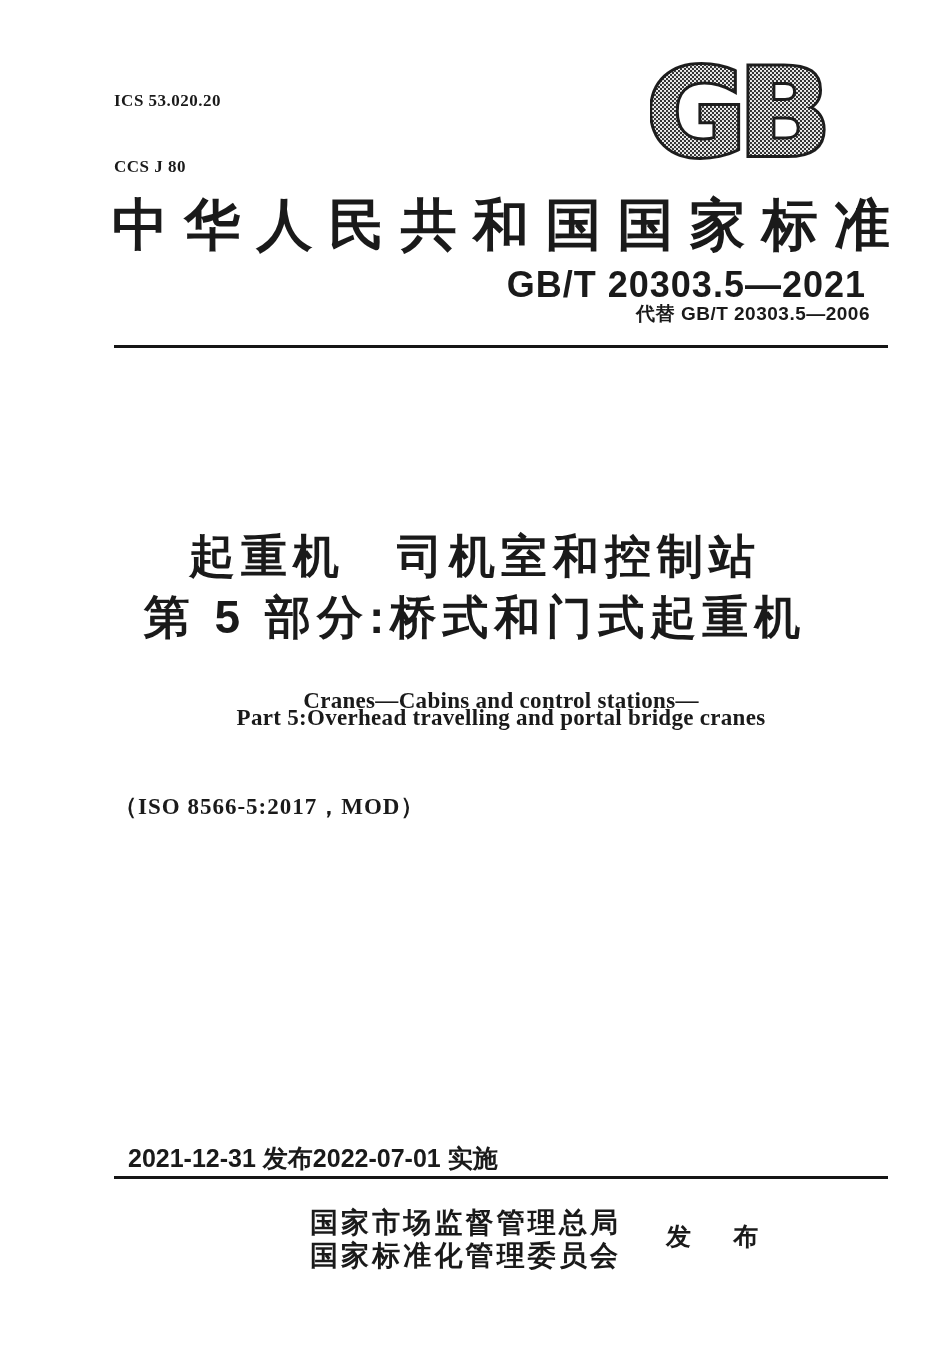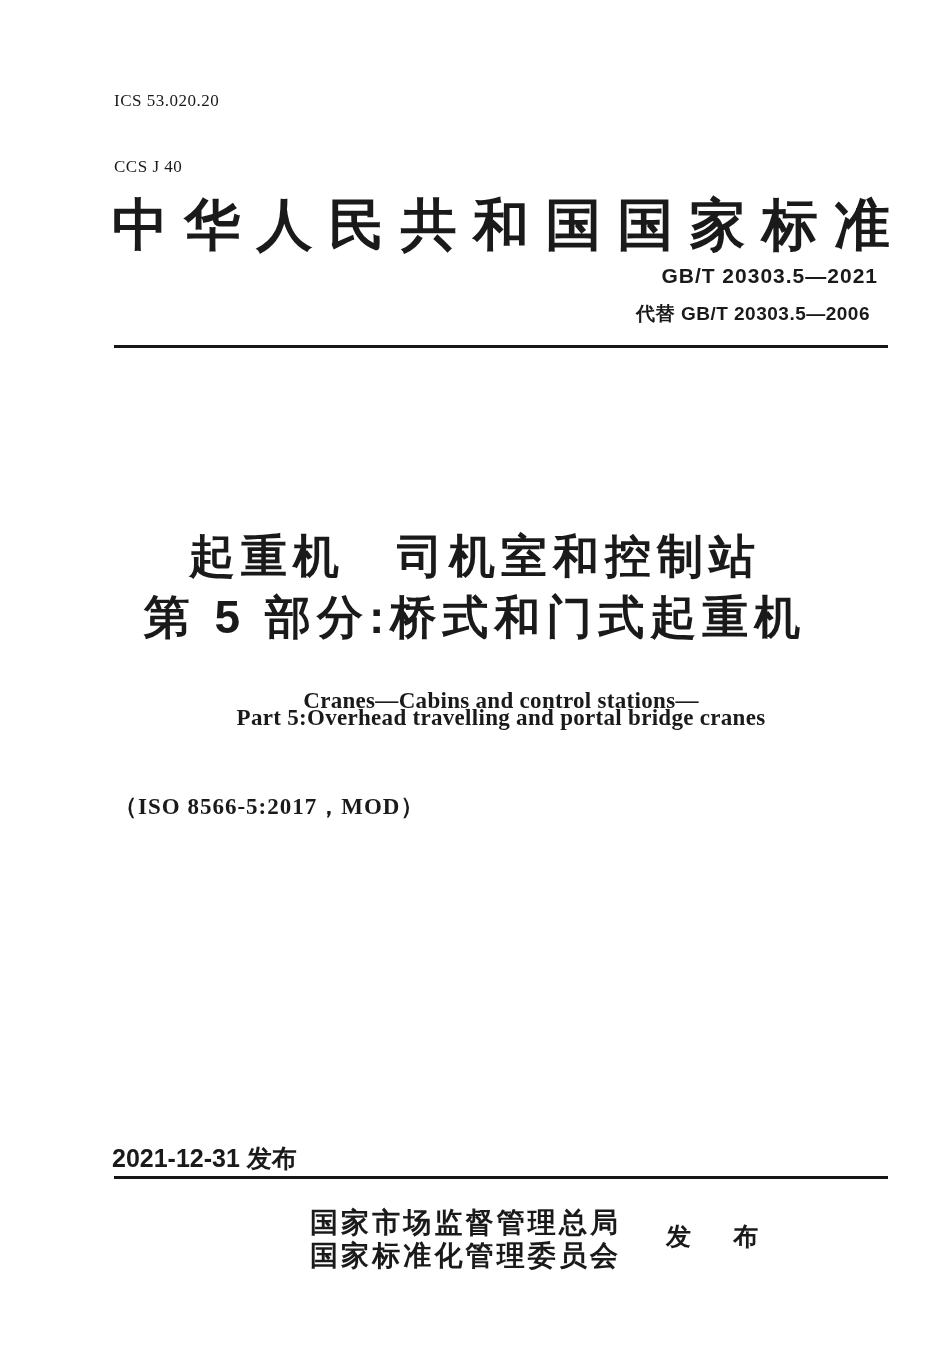--- a/index.html
+++ b/index.html
@@ -11,40 +11,40 @@
     color:#1a1a1a;
     overflow:hidden;
     font-family:"Liberation Serif", serif;
   }
   .abs{position:absolute;}
 
   
   .ics-block{
     left:114px;top:46px;
     font-family:"Liberation Serif", serif;
-    font-weight:normal;font-size:17px;line-height:22px;
+    font-weight:bold;font-size:17px;line-height:22px;
     letter-spacing:0.5px;
     white-space:pre;
   }
 
   
   .gb-logo{left:650px;top:54px;width:195px;height:108px;}
 
   
   .heading{
     left:112px;top:188px;width:778px;height:62px;
     font-family:"Liberation Serif", serif;
     font-weight:bold;font-size:56px;
     display:flex;justify-content:space-between;align-items:flex-start;
   }
 
   .std-no{
-    right:72px;top:264px;
+    right:84px;top:264px;
     font-family:"Liberation Sans", sans-serif;
-    font-weight:bold;font-size:21px;letter-spacing:1px;
+    font-weight:bold;font-size:36px;letter-spacing:1px;
   }
   .replaces{
     right:80px;top:301px;
     font-family:"Liberation Sans", sans-serif;
     font-weight:bold;font-size:19px;letter-spacing:0.5px;
   }
 
   .rule{
     left:114px;width:774px;height:3px;
     background:#161616;border:none;margin:0;
@@ -69,21 +69,21 @@
   .en-title-1{top:688px;}
   .en-title-2{top:705px;}
 
   .iso-ref{
     left:114px;top:791px;width:774px;text-align:left;
     font-family:"Liberation Serif", serif;
     font-weight:bold;font-size:23px;letter-spacing:1px;
   }
 
   .dates{
-    left:112px;top:1142px;width:776px;
+    left:128px;top:1142px;width:776px;
     display:flex;
     font-family:"Liberation Sans", sans-serif;
     font-weight:bold;font-size:25px;
   }
 
   .pub-line{
     left:310px;width:308px;
     font-family:"Liberation Serif", serif;
     font-weight:bold;font-size:28px;
     display:flex;justify-content:space-between;
@@ -98,23 +98,35 @@
     margin-left:30px;
   }
 </style>
 </head>
 <body>
 
 <div class="page">
 
   <div class="abs ics-block">
     <div>ICS 53.020.20</div>
-    <div>CCS J 40</div>
+    <div>CCS J 80</div>
   </div>
 
+  <div class="abs gb-logo">
+    <svg width="195" height="108" viewBox="0 0 195 108" xmlns="http://www.w3.org/2000/svg">
+      <defs>
+        <pattern id="halftone" width="4" height="4" patternUnits="userSpaceOnUse">
+          <rect width="4" height="4" fill="#f2f2f2"></rect>
+          <circle cx="1" cy="1" r="1.15" fill="#2b2b2b"></circle>
+          <circle cx="3" cy="3" r="1.15" fill="#2b2b2b"></circle>
+        </pattern>
+      </defs>
+      <text x="-4" y="101" font-family="'DejaVu Sans', sans-serif" font-weight="bold" font-size="122" letter-spacing="-8" fill="url(#halftone)" stroke="#1d1d1d" stroke-width="6" paint-order="stroke">GB</text>
+    </svg>
+  </div>
 
   <div class="abs heading">
       <span>中</span>
       <span>华</span>
       <span>人</span>
       <span>民</span>
       <span>共</span>
       <span>和</span>
       <span>国</span>
       <span>国</span>
@@ -132,20 +144,21 @@
   <div class="abs cn-title cn-title-1">起重机　司机室和控制站</div>
   <div class="abs cn-title cn-title-2">第 5 部分:桥式和门式起重机</div>
 
   <div class="abs en-title en-title-1">Cranes—Cabins and control stations—</div>
   <div class="abs en-title en-title-2">Part 5:Overhead travelling and portal bridge cranes</div>
 
   <div class="abs iso-ref">（ISO 8566-5:2017，MOD）</div>
 
   <div class="abs dates">
     <span>2021-12-31 发布</span>
+    <span>2022-07-01 实施</span>
   </div>
 
   <div class="abs rule rule-bottom"></div>
 
   <div class="abs pub-line pub-line-1">
       <span>国</span>
       <span>家</span>
       <span>市</span>
       <span>场</span>
       <span>监</span>

